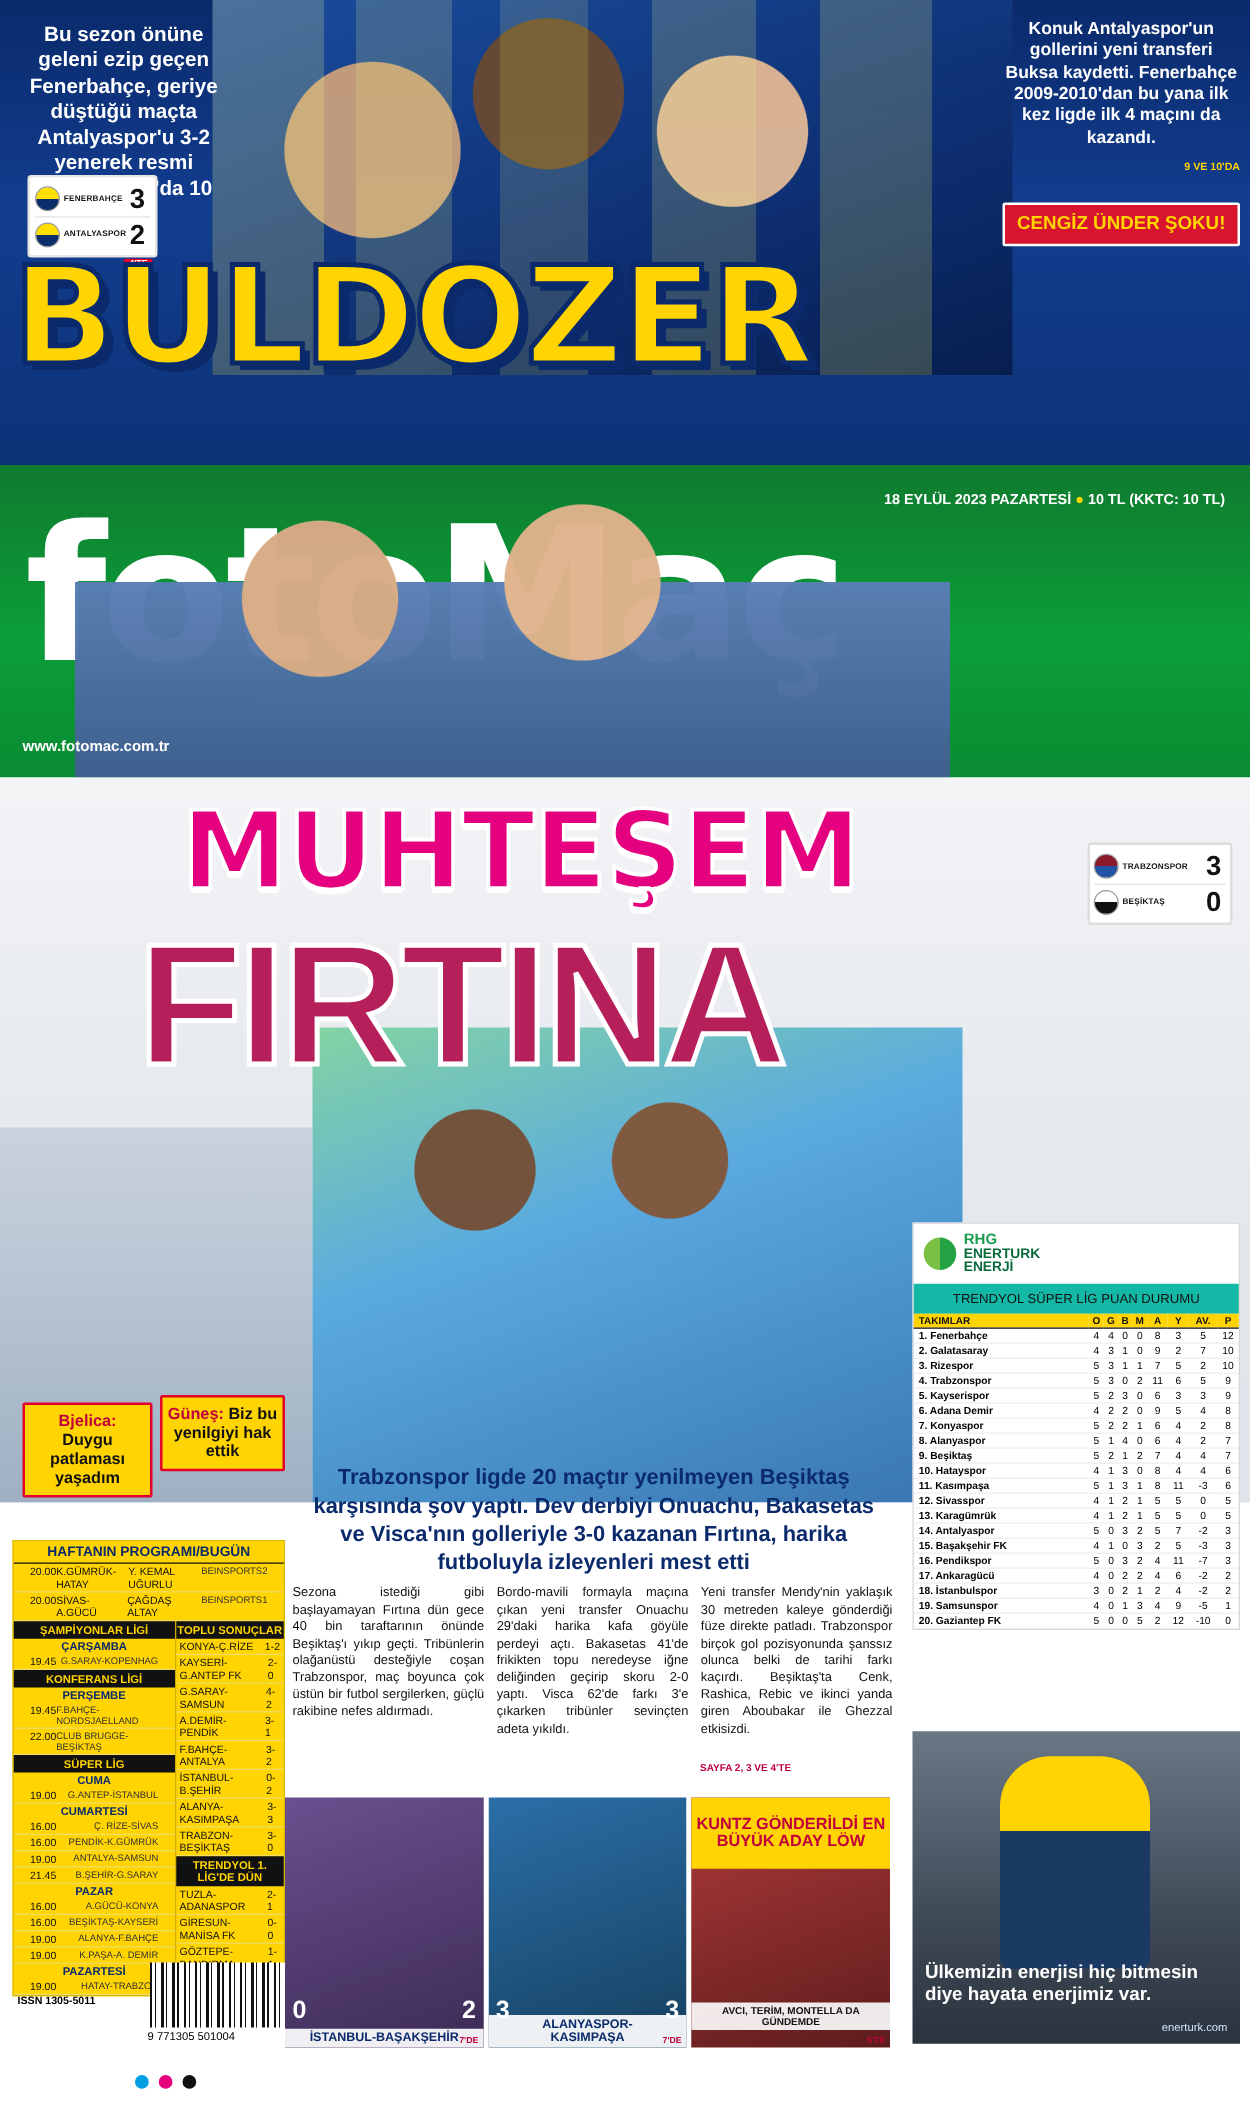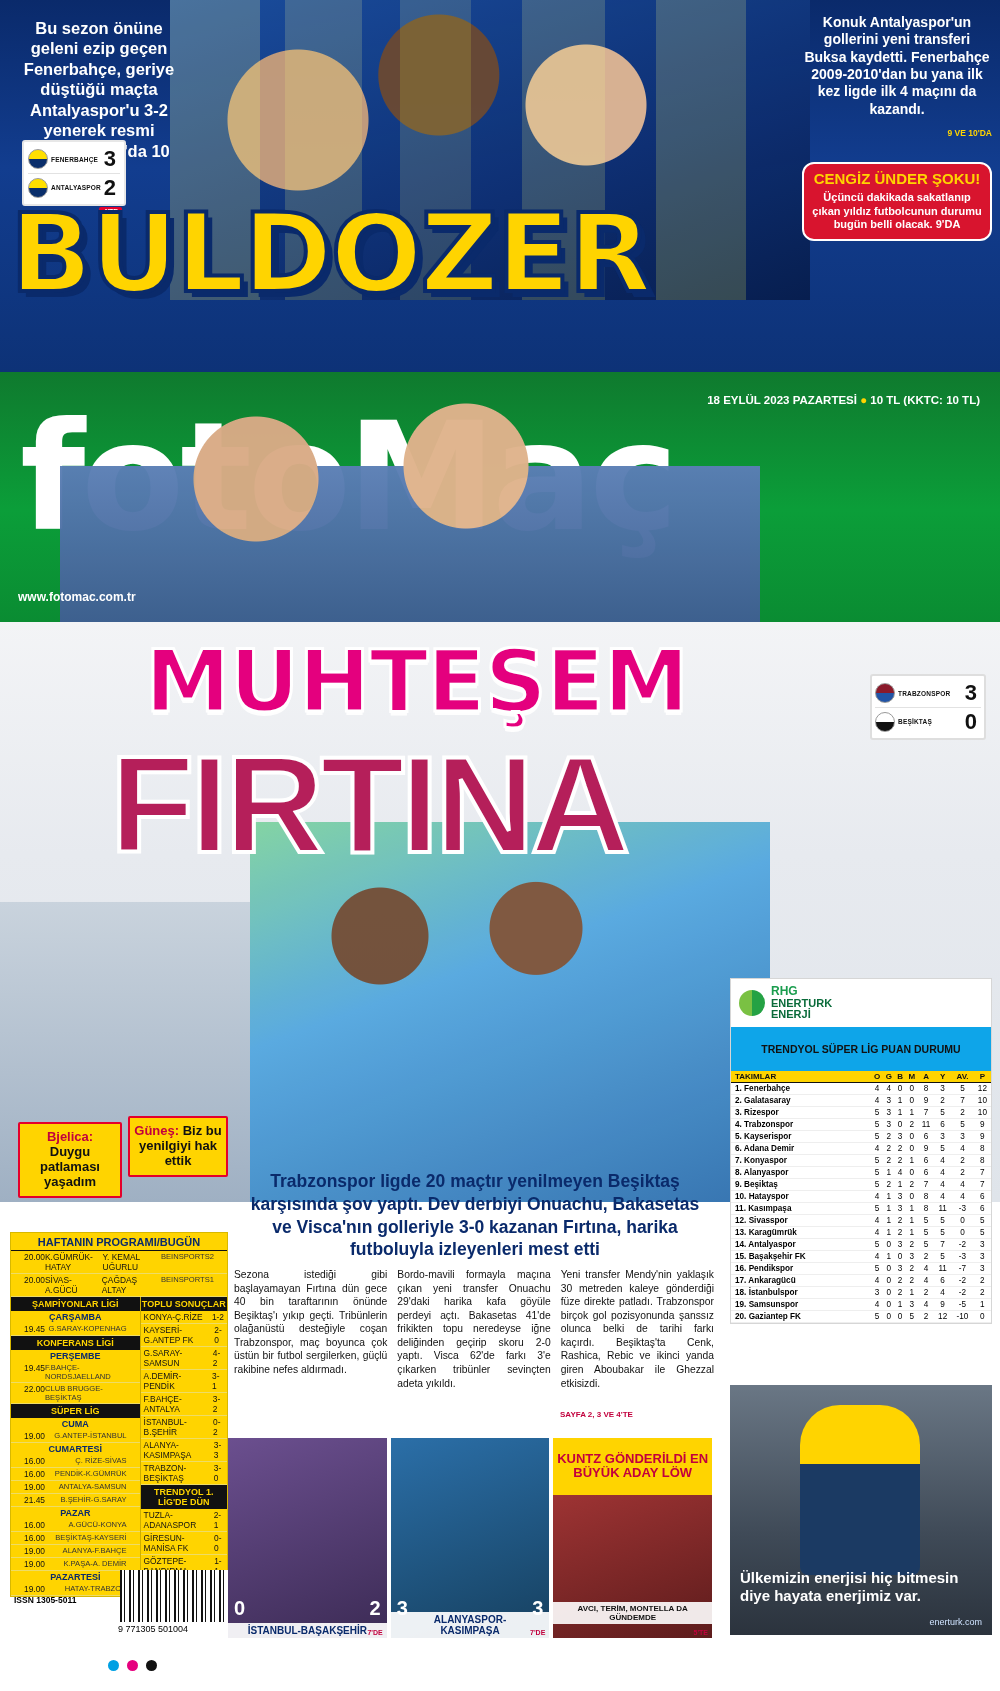--- a/index.html
+++ b/index.html
@@ -77,21 +77,21 @@
   .top-right { position:absolute; right:8px; top:14px; width:190px; text-align:center; }
   .top-right .blurb {
     color:#fff; font-weight:bold; font-size:14.5px; line-height:1.24; margin-bottom:10px;
   }
   .top-right .blurb.b2 { font-size:14px; }
   .ref-tag {
     color:#ffd400; font-size:8.5px; font-weight:bold; text-align:right; margin:2px 0 6px;
   }
   .red-box {
     background:#d8142e; border:2px solid #ffffff; padding:6px 6px 8px;
-    color:#fff; border-radius:12px;margin-top:24px;
+    color:#fff; border-radius:2px;margin-top:24px;
   }
   .red-box .rb-title { color:#ffd400; font-weight:bold; font-size:15px; line-height:1.15; }
   .red-box .rb-text { font-size:11px; line-height:1.2; margin-top:4px; font-weight:bold; }
 
   
   .masthead {
     position:absolute; left:0; top:372px; width:1000px; height:250px;
     background:linear-gradient(180deg,#0f7a2e 0%, #0b9e39 55%, #0a8c32 100%);
     overflow:hidden;
   }
@@ -211,22 +211,22 @@
     background:#ffffff; border:1px solid #d6d6d6;
   }
   .spons { display:flex; align-items:center; gap:6px; padding:6px 8px; }
   .spons-mark {
     width:26px; height:26px; border-radius:50%;
     background:conic-gradient(#25a244 0 50%, #7ac143 50% 100%);
   }
   .spons-text { font-size:11px; font-weight:bold; color:#0a6b3a; line-height:1.05; }
   .spons-text .r1 { color:#1a9d4e; font-size:12px; }
   .st-title {
-    background:#0ea5e9; color:#111; font-weight:bold; font-size:10.5px;
-    text-align:center; padding:16px 0;
+    background:#14b8a6; color:#111; font-weight:normal; font-size:10.5px;
+    text-align:center; padding:6px 0;
   }
   table.st { width:100%; border-collapse:collapse; font-size:8.2px; }
   table.st th {
     background:#ffd400; color:#111; font-weight:bold; font-size:8px;
     border-bottom:1px solid #111; padding:1px 0;
   }
   table.st th.tm { text-align:left; padding-left:4px; }
   table.st td { text-align:center; padding:1px 0; border-bottom:1px solid #eee; }
   table.st td.tm { text-align:left; padding-left:4px; font-weight:bold; }
 
@@ -296,21 +296,20 @@
       <span class="score-tag">4'TE</span>
     </div>
 
     <div class="buldozer">BULDOZER</div>
 
     <div class="top-right">
       <div class="blurb b2">Konuk Antalyaspor'un gollerini yeni transferi Buksa kaydetti. Fenerbahçe 2009-2010'dan bu yana ilk kez ligde ilk 4 maçını da kazandı.</div>
       <div class="ref-tag">9 VE 10'DA</div>
       <div class="red-box">
         <div class="rb-title">CENGİZ ÜNDER ŞOKU!</div>
-        <div class="rb-text">Üçüncü dakikada sakatlanıp çıkan yıldız futbolcunun durumu bugün belli olacak. 9'DA</div>
       </div>
     </div>
   </div>
 
   <div class="masthead">
     <div class="mast-logo">fotoMaç</div>
     <div class="mast-players"></div>
     <div class="mast-url">www.fotomac.com.tr</div>
     <div class="mast-meta">
       <span>18 EYLÜL 2023 PAZARTESİ</span>

